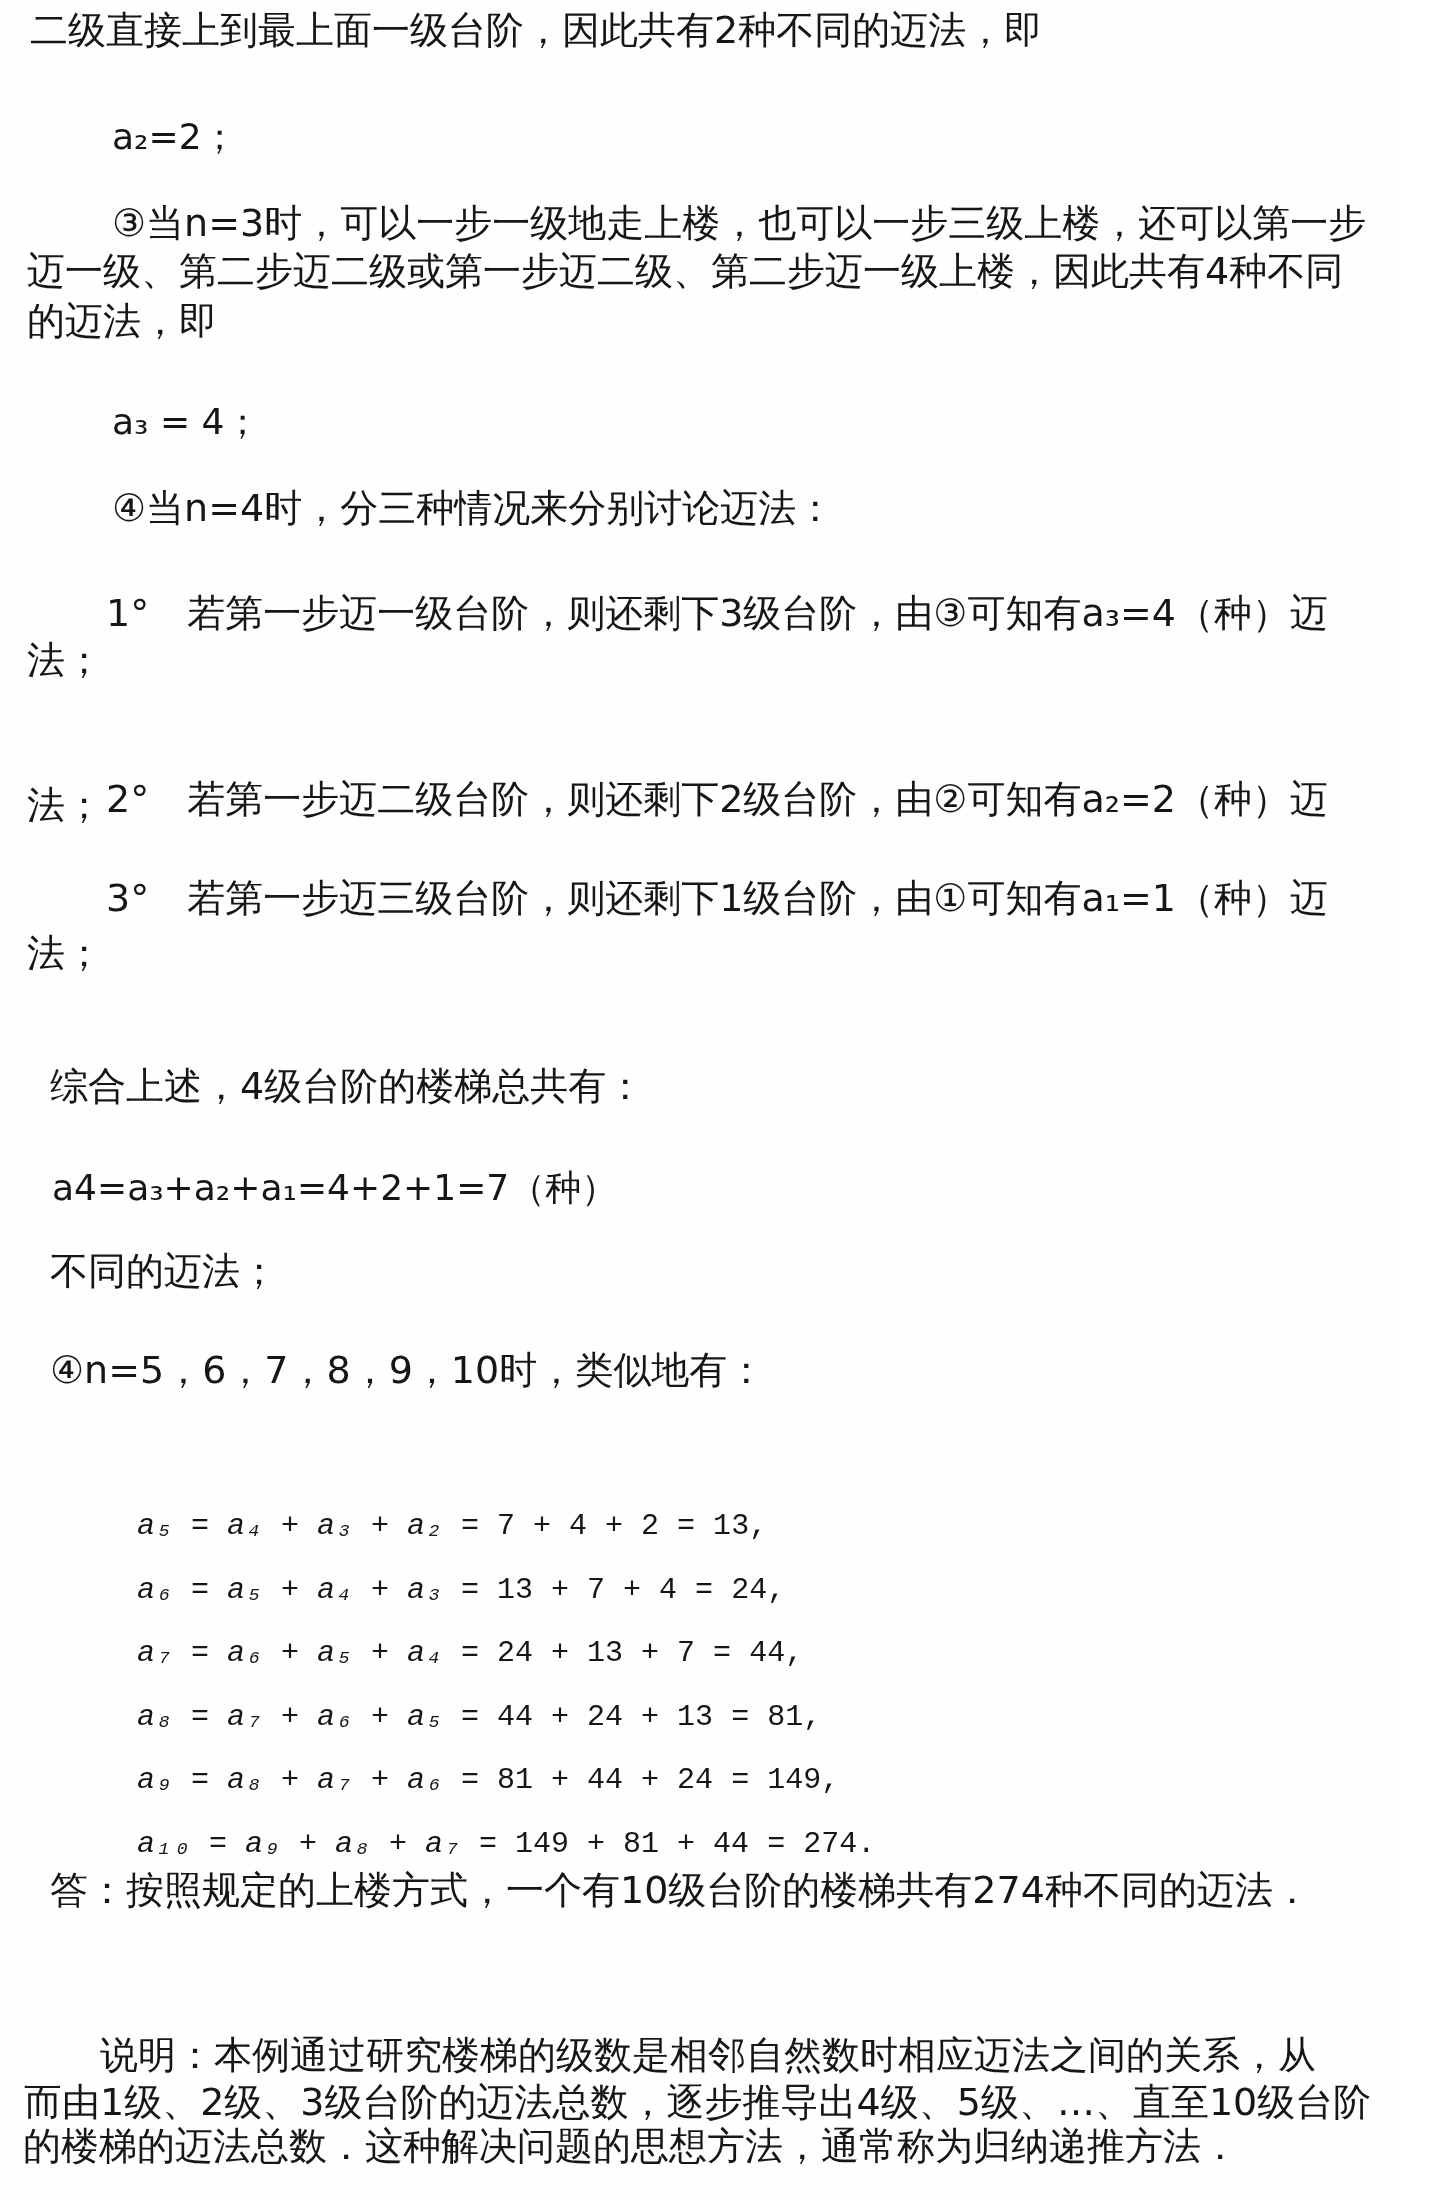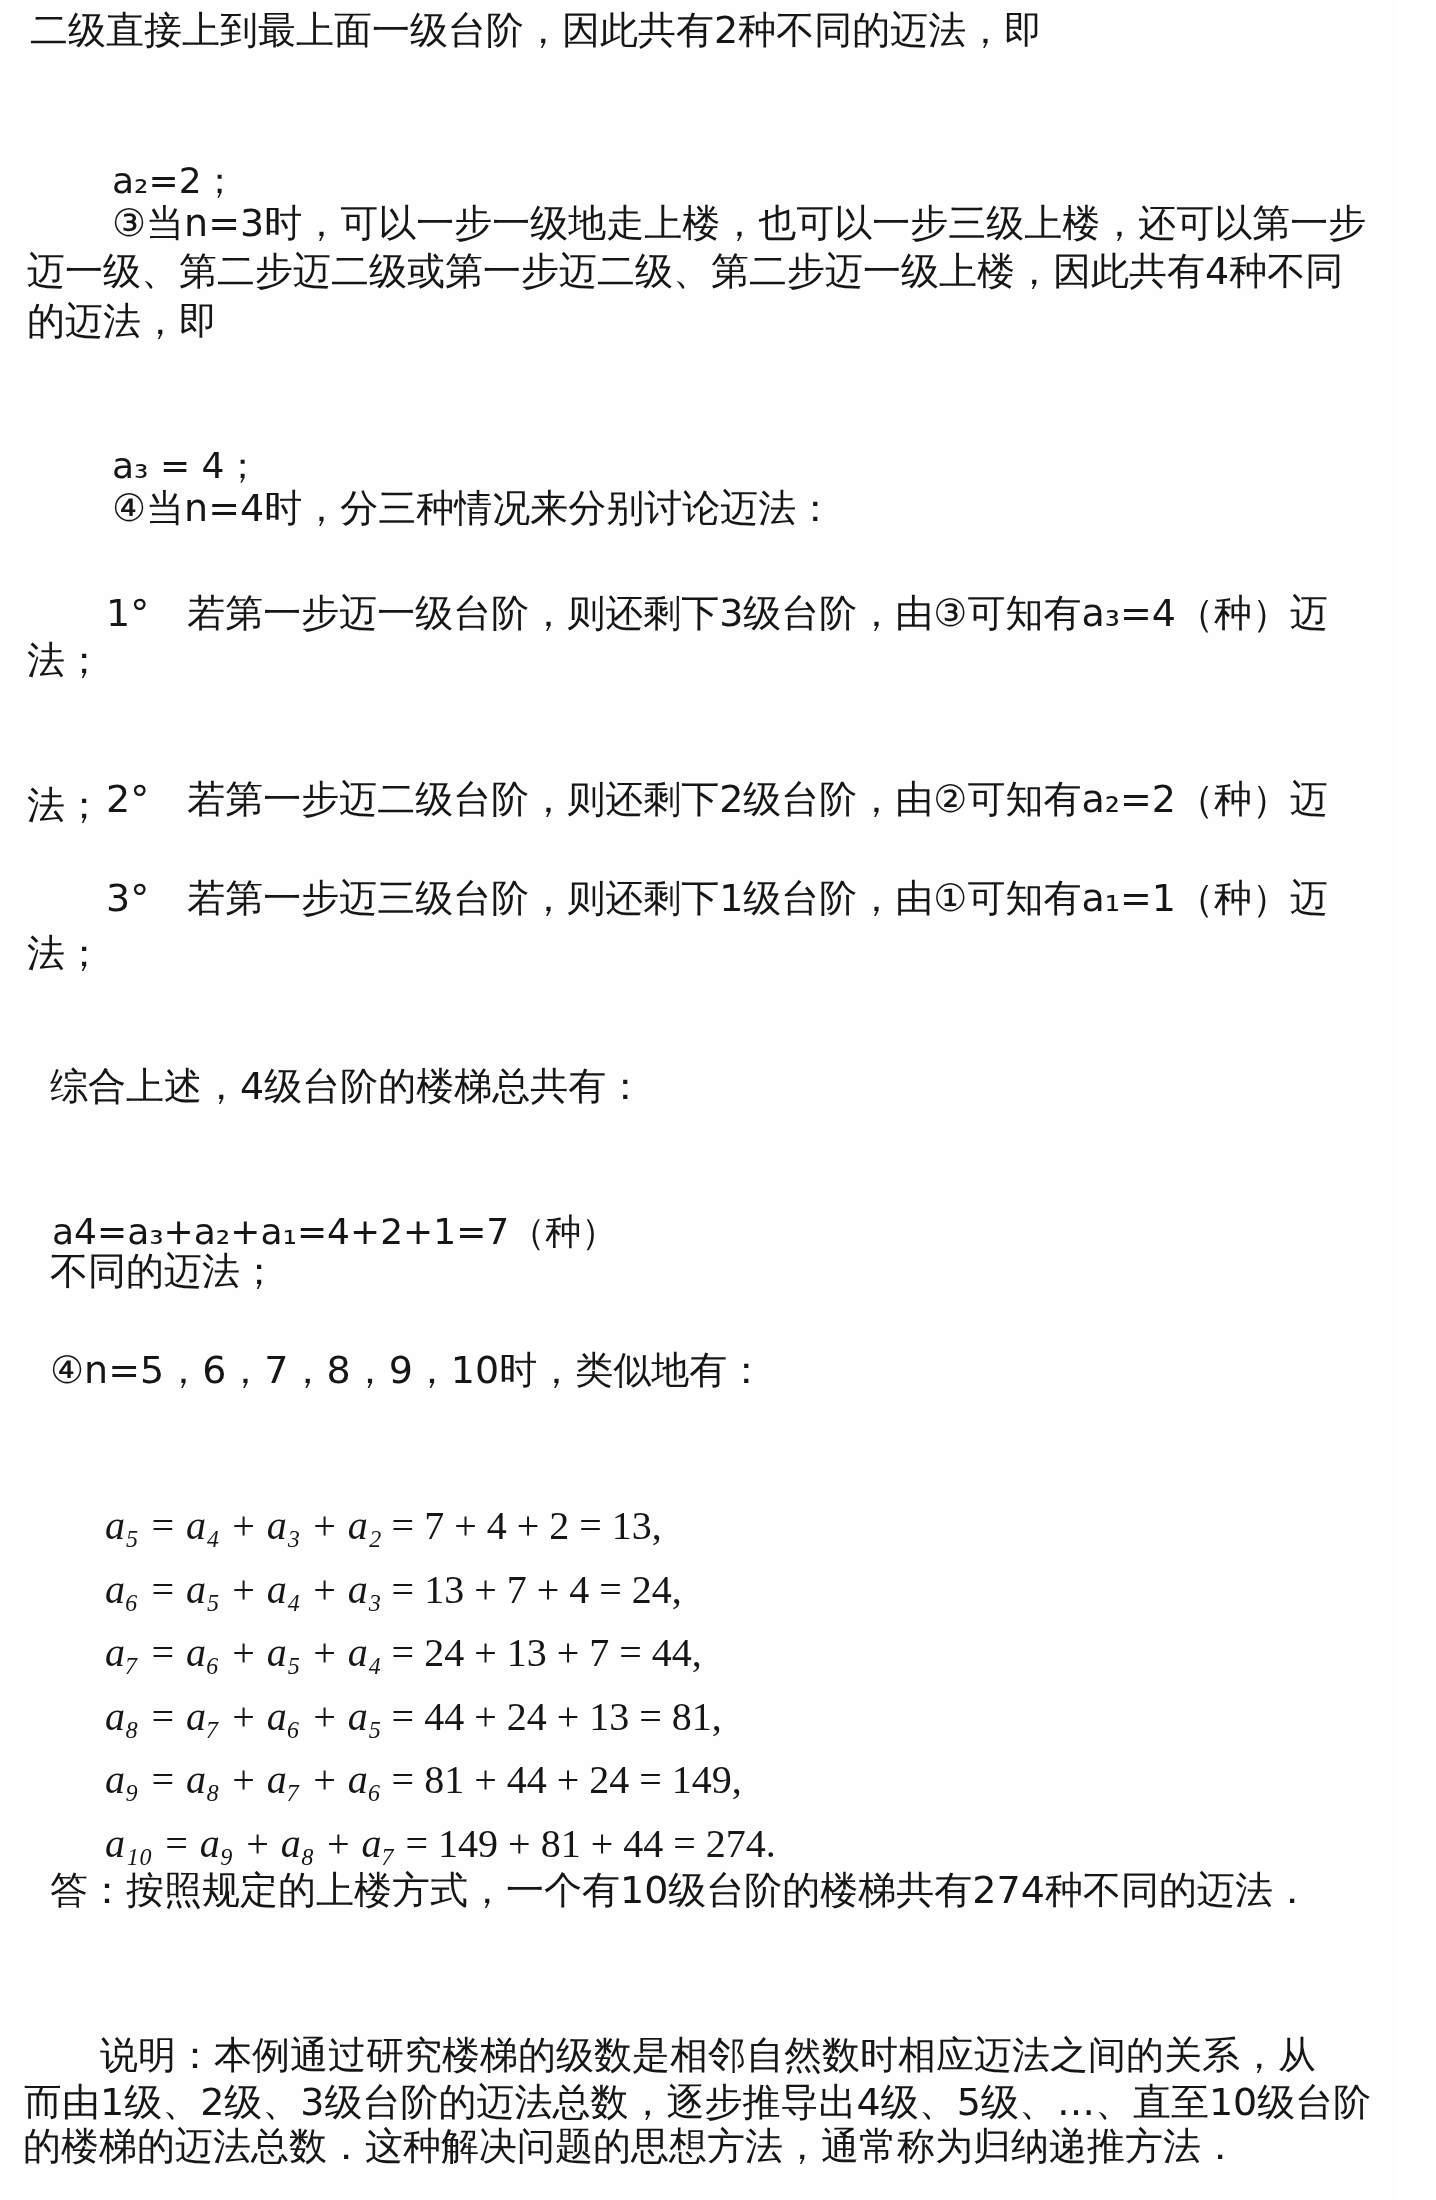--- a/index.html
+++ b/index.html
@@ -23,27 +23,26 @@
   
   .cn {
     font-size: 38px;
     line-height: 48px;
     letter-spacing: 0px;
   }
   
   .frm {
     font-size: 36px;
     line-height: 46px;
-    margin-top: 44px;
   }
   
   .eq {
-    font-size: 40px;
+    font-size: 30px;
     line-height: 52px;
-    font-family: Liberation Serif, serif;
+    font-family: Liberation Mono, monospace;
   }
   .eq .lhs {
     font-style: italic;
   }
   .eq .rhs {
     font-style: normal;
   }
 </style>
 </head>
 <body>

